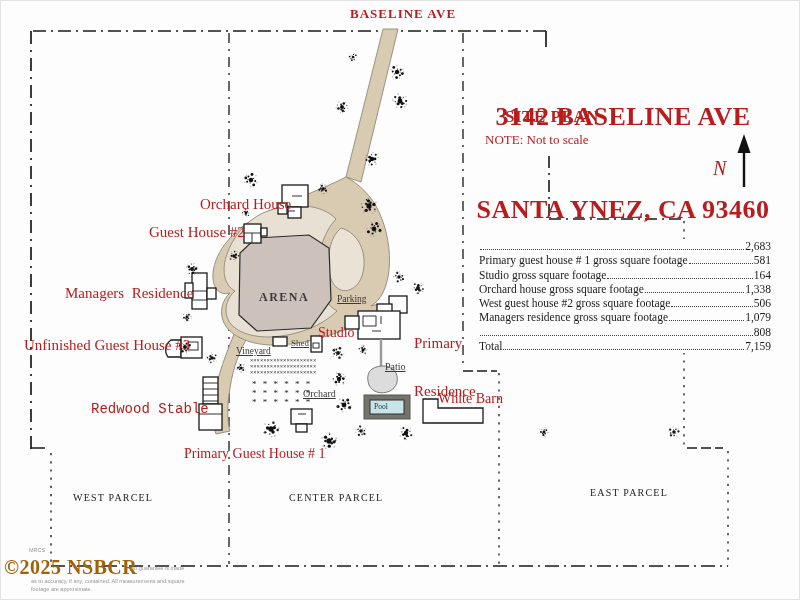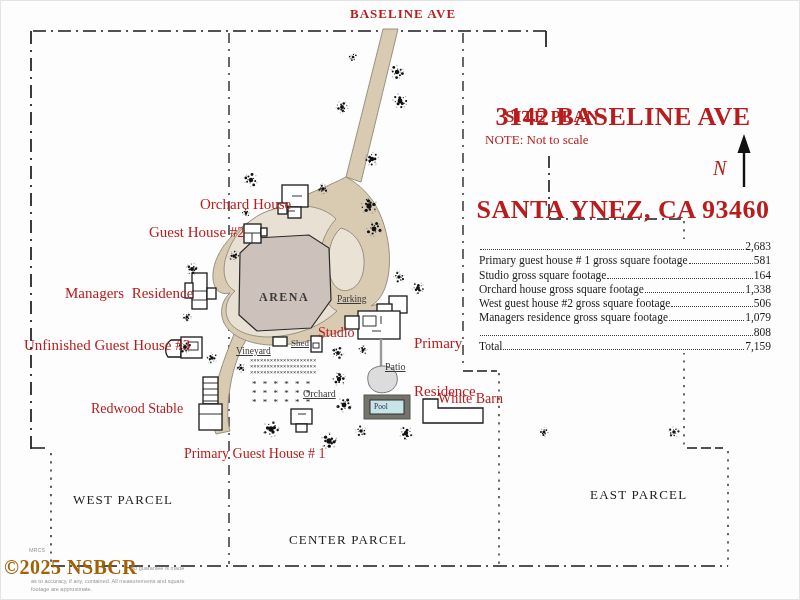--- a/index.html
+++ b/index.html
@@ -8,21 +8,21 @@
         font-family:"Liberation Serif","DejaVu Serif",serif;color:#1b1b1b;}
   svg{position:absolute;left:0;top:0;}
   .lbl{position:absolute;font-family:"Liberation Serif","DejaVu Serif",serif;
        color:#b91c1c;white-space:pre;line-height:1.05;}
   .street{font-size:13px;font-weight:bold;letter-spacing:1px;}
   .addr{left:468px;top:38px;width:308px;text-align:center;font-size:26px;
         font-weight:bold;line-height:31px;letter-spacing:0.5px;}
   .siteplan{font-size:17px;font-weight:bold;letter-spacing:0.5px;}
   .note{font-size:13px;}
   .north-n{font-size:20px;font-style:italic;}
-  .parcel{font-size:13px;letter-spacing:1.2px;color:#222;}
+  .parcel{font-size:10px;letter-spacing:1.2px;color:#222;}
   .m13{font-size:15px;}
   .m14{font-size:14px;}
   .m15{font-size:15px;line-height:16px;}
   .arena-l{font-size:12px;font-weight:bold;letter-spacing:1.5px;color:#3a3a3a;}
   .tiny{color:#3a3a3a;text-decoration:underline;}
   .sqft{position:absolute;left:478px;top:238px;width:292px;background:#fdfdfd;}
   .sqft-row{display:flex;align-items:baseline;font-size:11.5px;line-height:13.3px;}
   .sqft-row .lead{flex:1;border-bottom:1.2px dotted #3c3c3c;margin:0 1px;height:10px;}
   .sqft-row .val{white-space:nowrap;}
   .wm-brand{font-size:20px;font-weight:bold;letter-spacing:0.5px;color:#a16207;}
@@ -698,38 +698,38 @@
         <span>Total</span>
         <span class="lead"></span>
         <span class="val">7,159</span>
       </div>
   </div>
 
   <div class="lbl m13" style="left:199px;top:196px;">Orchard House</div>
   <div class="lbl m13" style="left:148px;top:224px;">Guest House #2</div>
   <div class="lbl m13" style="left:64px;top:285px;">Managers  Residence</div>
   <div class="lbl m13" style="left:23px;top:337px;">Unfinished Guest House #3</div>
-  <div class="lbl m14" style="left:90px;top:401px;">Redwood Stable</div>
+  <div class="lbl m14" style="left:90px;top:401px;font-family:Liberation Mono, monospace;">Redwood Stable</div>
   <div class="lbl m14" style="left:183px;top:446px;">Primary Guest House # 1</div>
   <div class="lbl arena-l" style="left:258px;top:290px;">ARENA</div>
   <div class="lbl tiny" style="left:336px;top:294px;font-size:9.5px;">Parking</div>
   <div class="lbl m14" style="left:317px;top:325px;">Studio</div>
   <div class="lbl tiny" style="left:290px;top:338px;font-size:9px;">Shed</div>
   <div class="lbl tiny" style="left:235px;top:346px;font-size:9.5px;">Vineyard</div>
   <div class="lbl tiny" style="left:302px;top:388px;font-size:10px;">Orchard</div>
   <div class="lbl tiny" style="left:384px;top:361px;font-size:10px;">Patio</div>
   <div class="lbl" style="left:373px;top:402px;font-size:7.5px;color:#103040;">Pool</div>
   <div class="lbl m15" style="left:413px;top:302px;">
     <div>Primary</div>
     <div>Residence</div>
   </div>
   <div class="lbl m14" style="left:437px;top:391px;">White Barn</div>
 
   <div class="lbl parcel" style="left:72px;top:492px;">WEST PARCEL</div>
-  <div class="lbl parcel" style="left:288px;top:492px;margin-top:40px;">CENTER PARCEL</div>
+  <div class="lbl parcel" style="left:288px;top:492px;">CENTER PARCEL</div>
   <div class="lbl parcel" style="left:543px;top:487px;margin-left:46px;">EAST PARCEL</div>
 
   <div class="lbl wm-tiny" style="left:28px;top:547px;">MRCS</div>
   <div class="lbl wm-brand" style="left:3px;top:556px;">©2025 NSBCR</div>
   <div class="lbl wm-tiny" style="left:130px;top:565px;">no guarantee is made</div>
   <div class="lbl wm-tiny" style="left:30px;top:578px;">as to accuracy, if any, contained. All measurements and square</div>
   <div class="lbl wm-tiny" style="left:30px;top:586px;">footage are approximate.</div>
 </div>
 
 </body></html>

